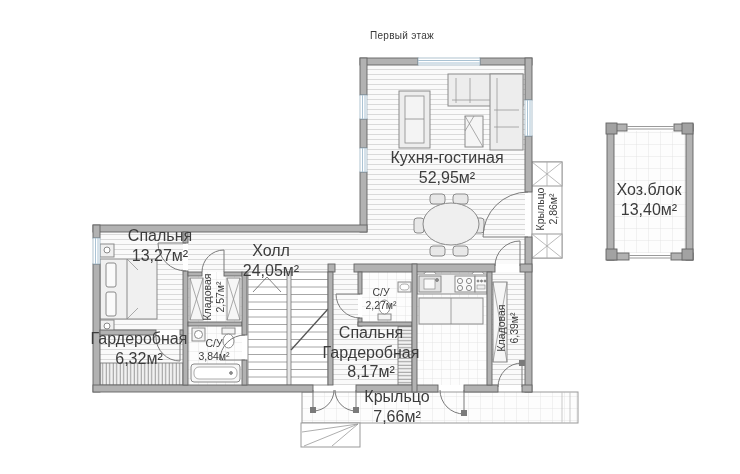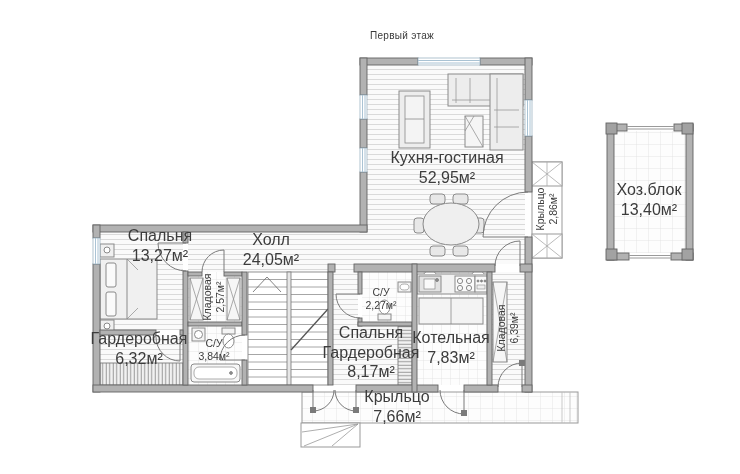--- a/index.html
+++ b/index.html
@@ -304,21 +304,21 @@
 
 <div class="lbl title" style="left:402px;top:36px">
   <span>Первый этаж</span>
 </div>
 
 <div class="lbl" style="left:447px;top:168px">
   <span>Кухня-гостиная</span>
   <span>52,95м²</span>
 </div>
 
-<div class="lbl" style="left:271px;top:250px">
+<div class="lbl" style="left:271px;top:261px">
   <span>Холл</span>
   <span>24,05м²</span>
 </div>
 
 <div class="lbl" style="left:160px;top:246px">
   <span>Спальня</span>
   <span>13,27м²</span>
 </div>
 
 <div class="lbl" style="left:139px;top:349px">
@@ -340,24 +340,20 @@
   <span>С/У</span>
   <span>2,27м²</span>
 </div>
 
 <div class="lbl" style="left:371px;top:352px">
   <span>Спальня</span>
   <span>Гардеробная</span>
   <span>8,17м²</span>
 </div>
 
-<div class="lbl" style="left:451px;top:348px">
-  <span>Котельная</span>
-  <span>7,83м²</span>
-</div>
 
 <div class="lbl vert small" style="left:508px;top:328px">
   <span>Кладовая</span>
   <span>6,39м²</span>
 </div>
 
 <div class="lbl vert small" style="left:547px;top:209px">
   <span>Крыльцо</span>
   <span>2,86м²</span>
 </div>

